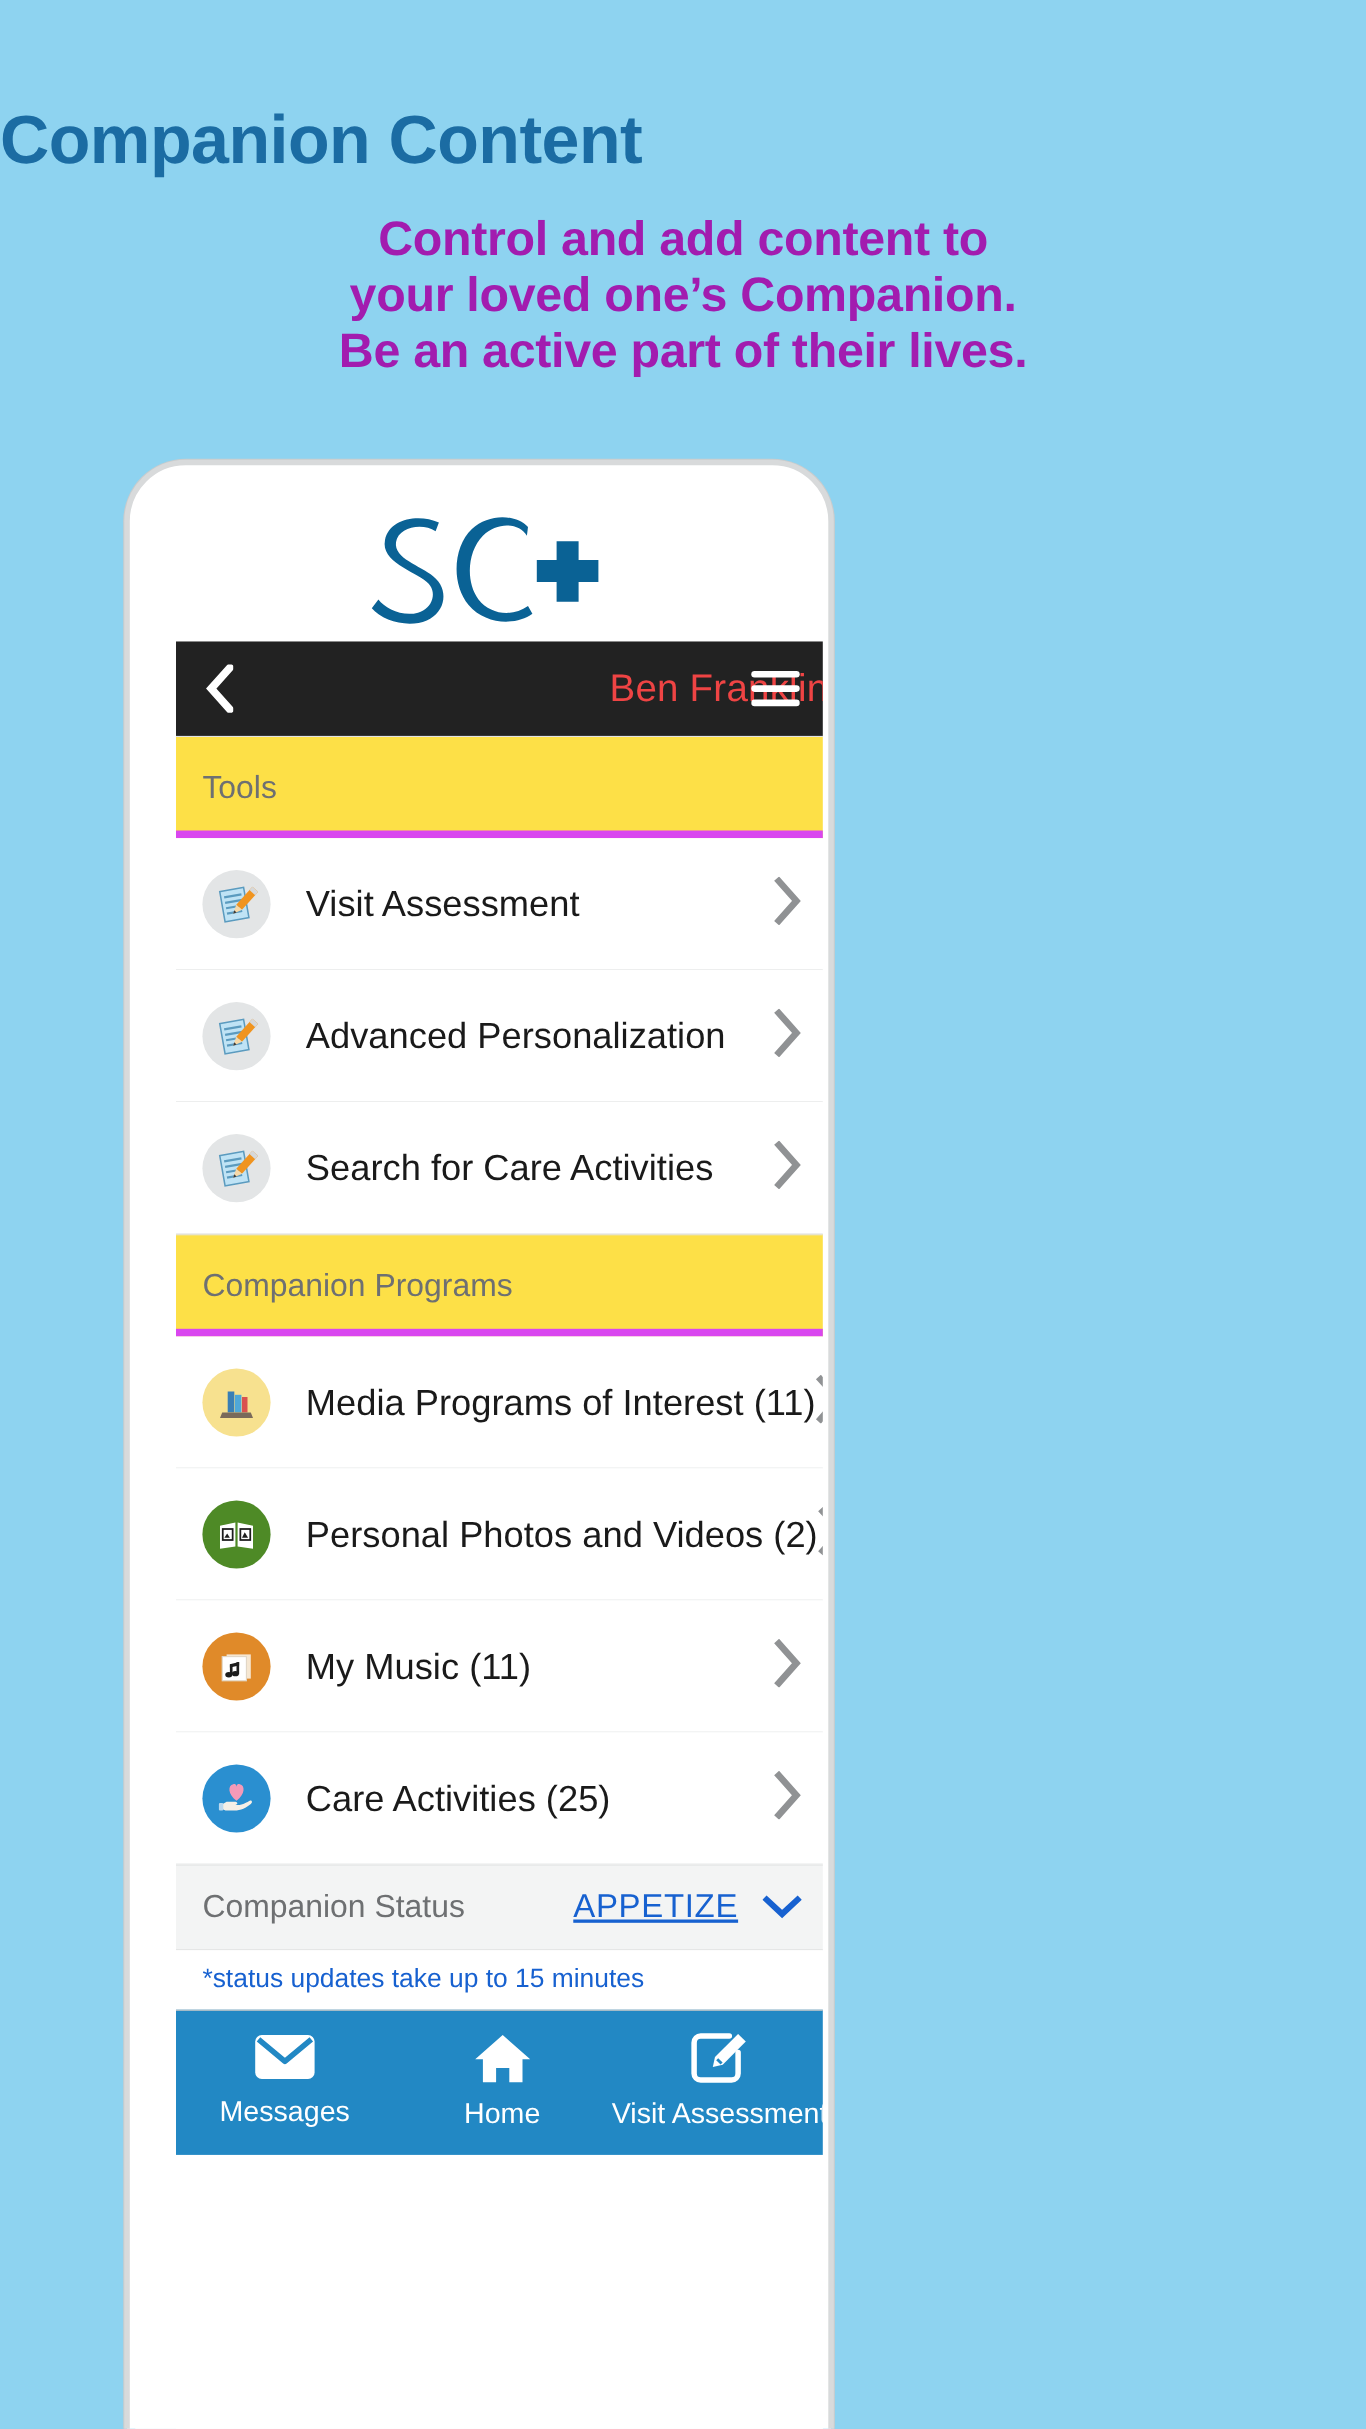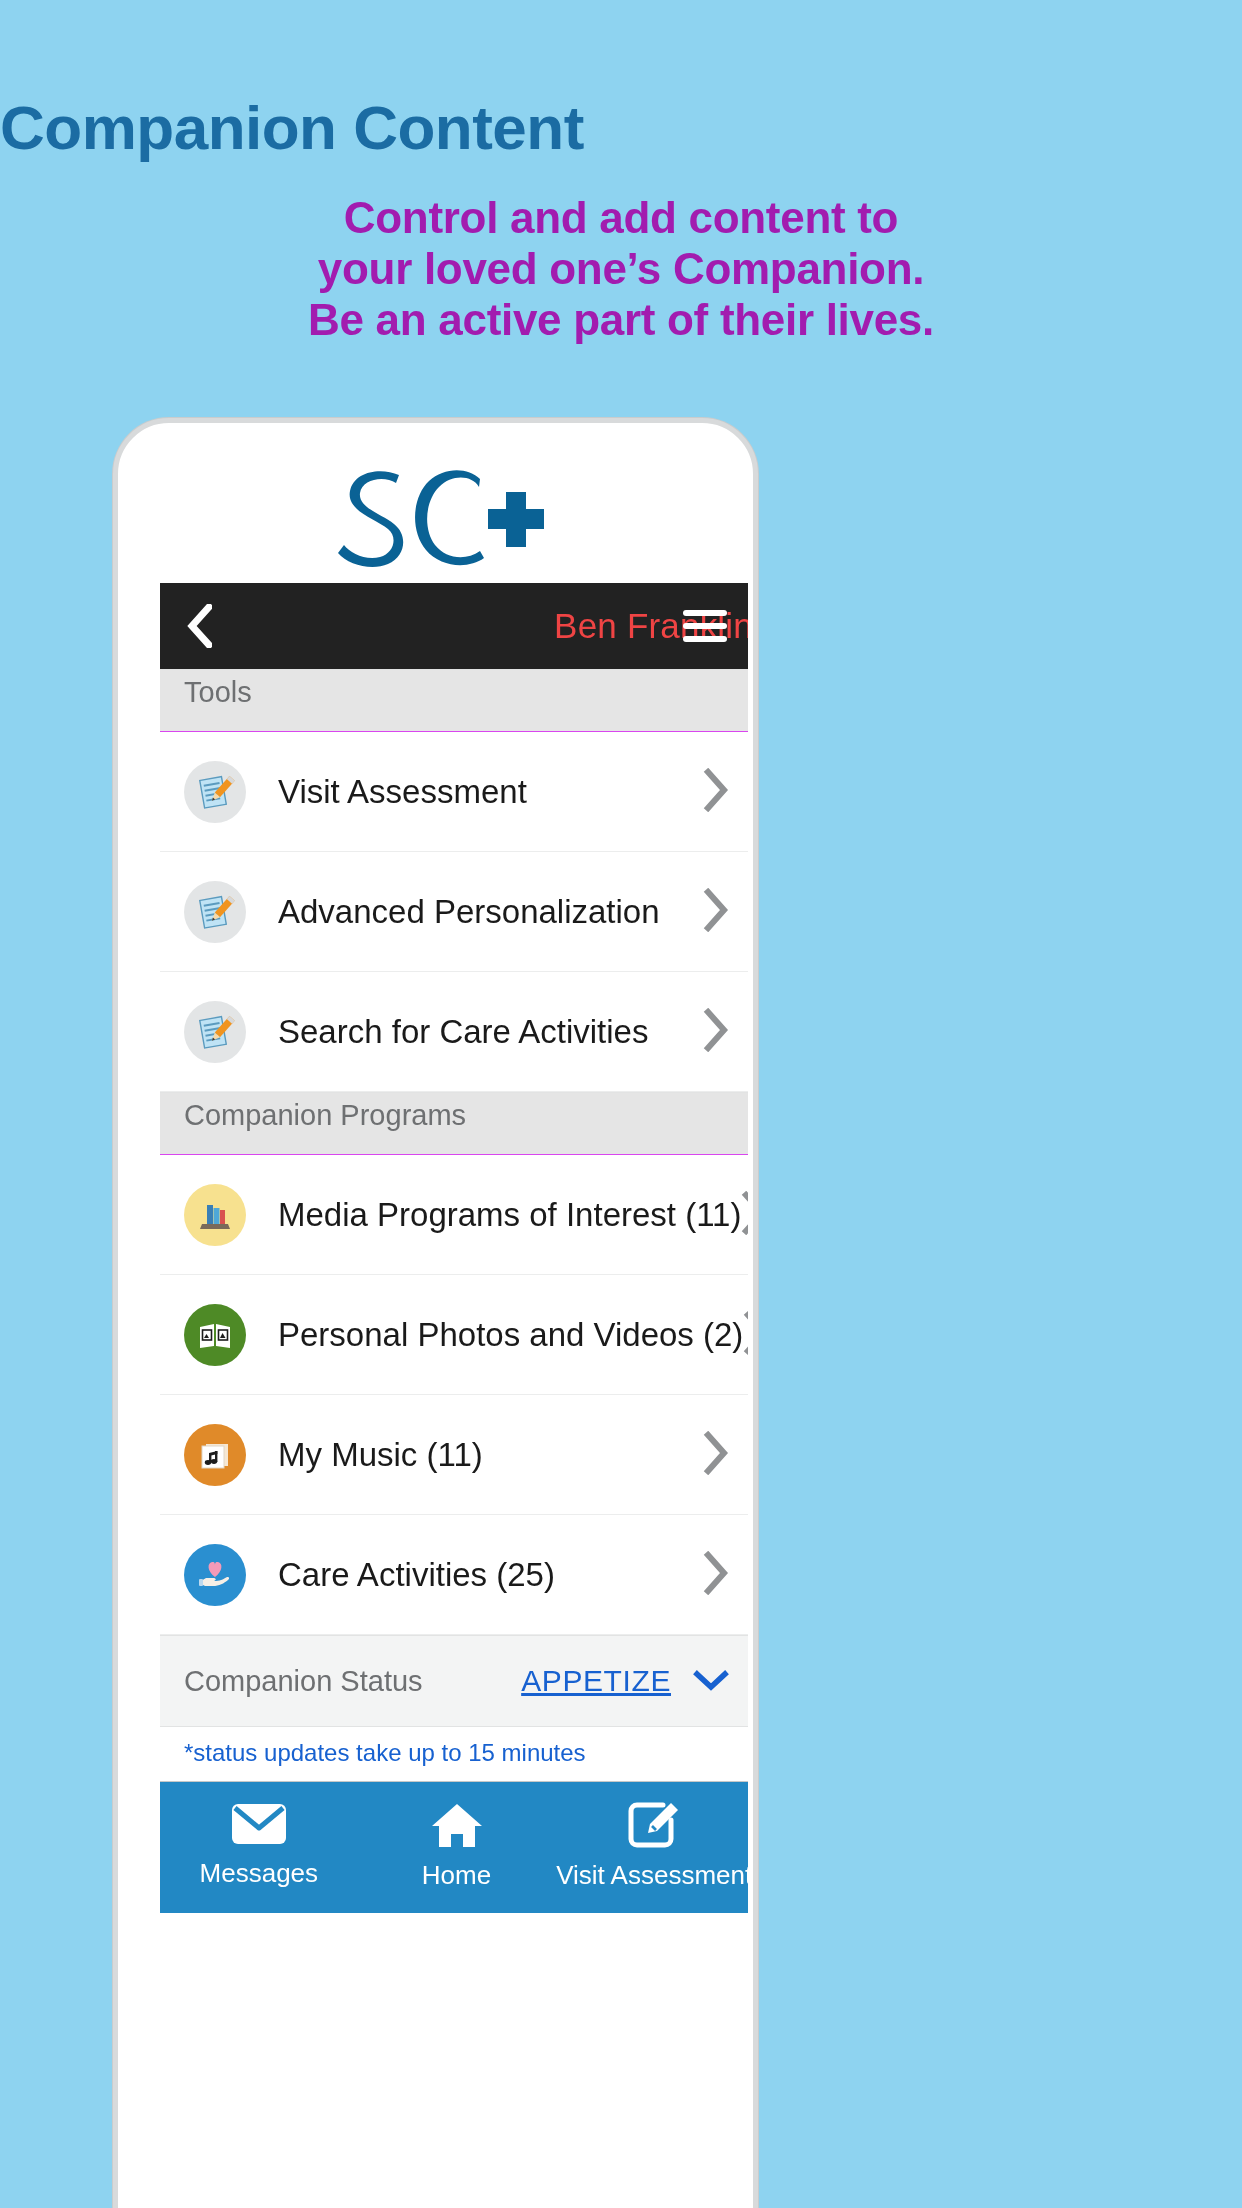--- a/index.html
+++ b/index.html
@@ -88,26 +88,26 @@
     color: #ef4444; font-size: 35px; letter-spacing: 0.2px;
     pointer-events: none;
   }
   .nav-menu { margin-left: auto; z-index: 2; cursor: pointer; }
   .burger span {
     display: block; width: 44px; height: 6px; background: #fff;
     border-radius: 3px; margin: 7px 0;
   }
 
   .section-head {
-    background: #e5e5e5;
-    border-bottom: 1px solid #d946ef;
+    background: #fde047;
+    border-bottom: 7px solid #d946ef;
     border-top: 1px solid #e2e3e3;
     color: #6e7072;
     font-size: 29px;
-    padding: 6px 24px 22px 24px;
+    padding: 30px 24px 22px 24px;
   }
   .row {
     display: flex; align-items: center;
     height: 120px;
     padding: 0 24px 0 24px;
     border-bottom: 1px solid #eceded;
     background: #fff;
     cursor: pointer;
   }
   .row-icon {
@@ -120,21 +120,21 @@
     margin-left: 32px; font-size: 33px; color: #1a1a1a;
     white-space: nowrap;
   }
   .row-chev { margin-left: auto; }
 
   .status-bar {
     display: flex; align-items: center;
     background: #f3f4f4;
     border-top: 1px solid #e2e3e3;
     border-bottom: 1px solid #e2e3e3;
-    height: 92px; padding: 16px 24px;
+    height: 78px; padding: 16px 24px;
   }
   .status-label { font-size: 29px; color: #6e7072; }
   .status-value {
     margin-left: auto; color: #1761d0; font-size: 30px;
     letter-spacing: 0.6px;
     text-decoration: underline;
   }
   .status-chev { margin-left: 22px; display: flex; align-items: center; cursor: pointer; }
   .status-note {
     color: #1761d0; font-size: 24px; padding: 12px 24px 14px 24px;

